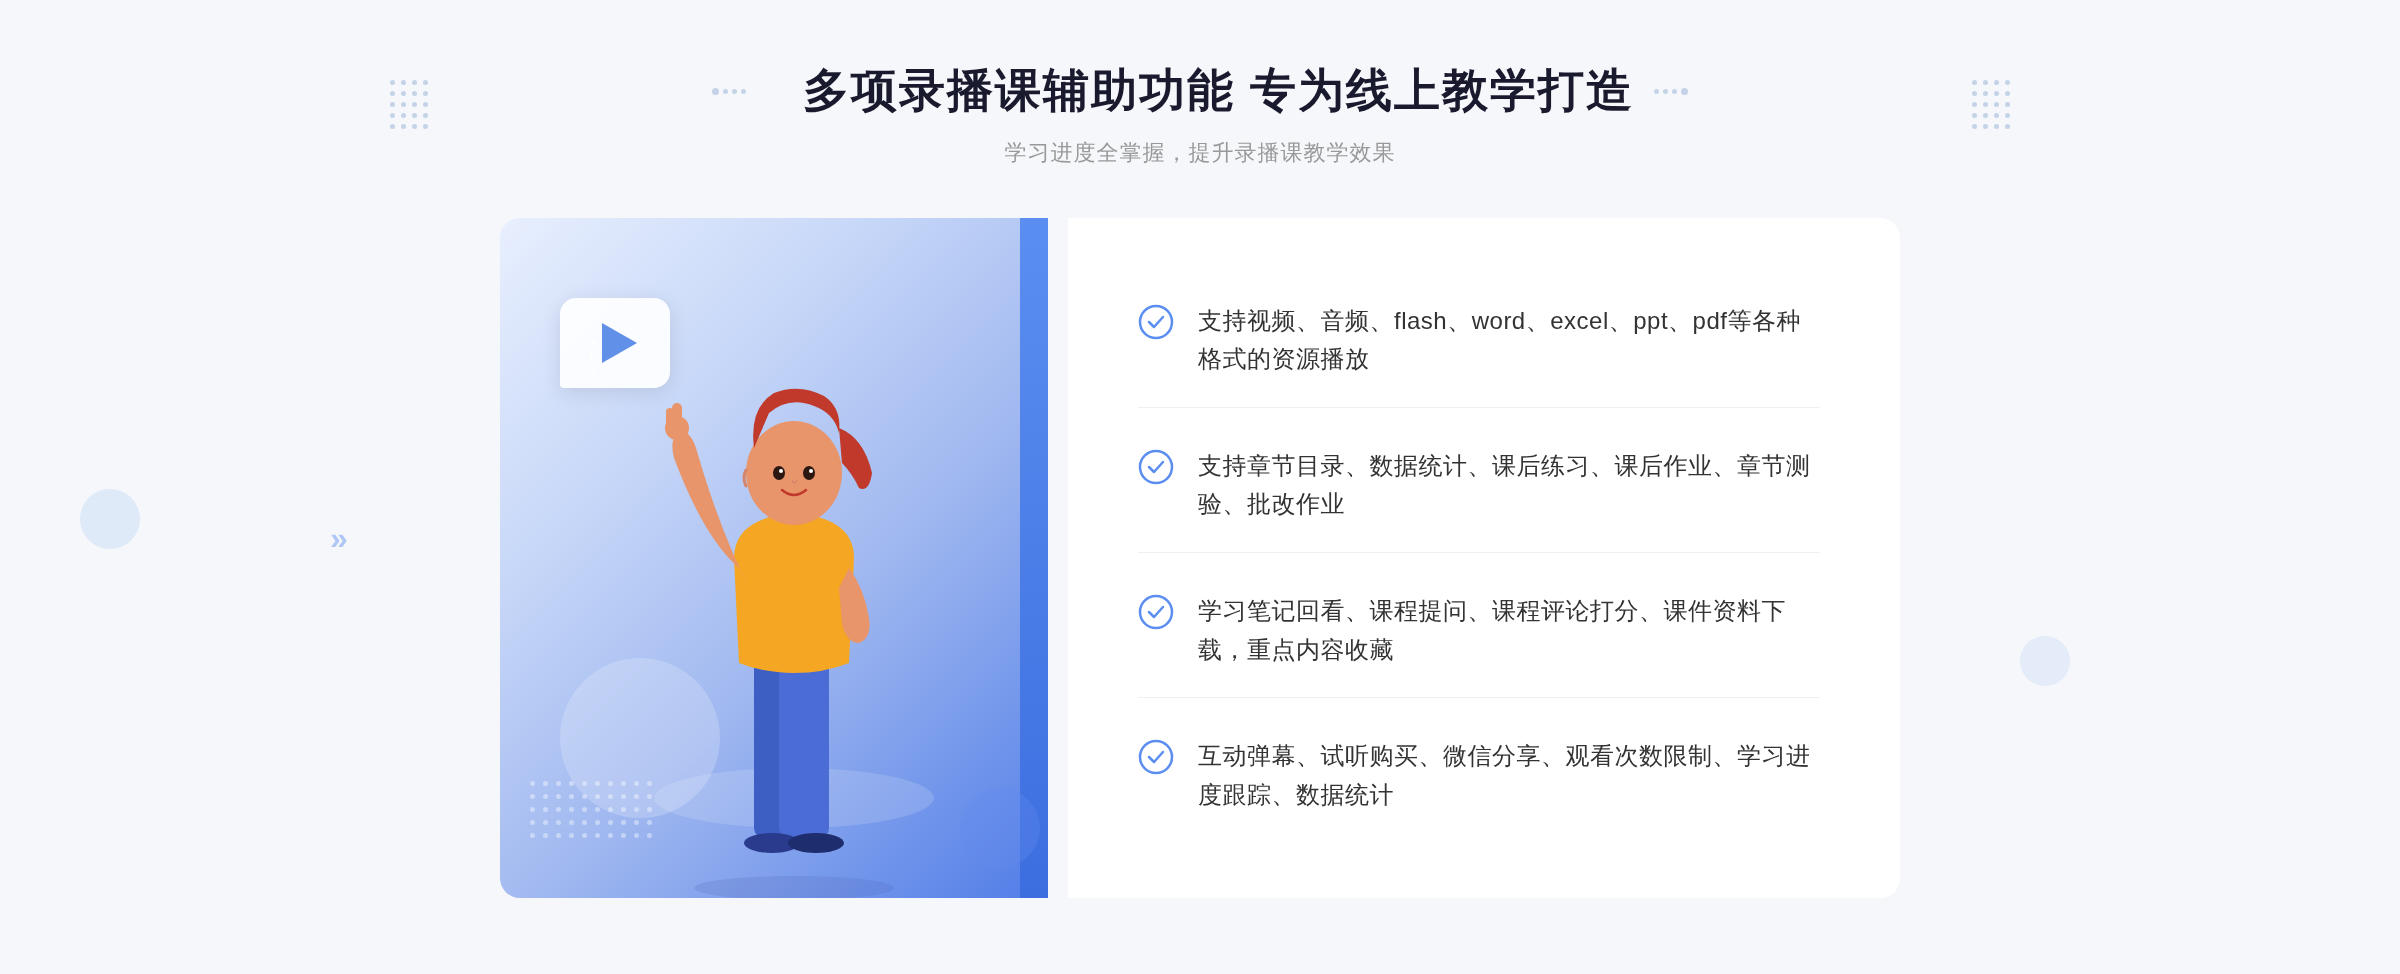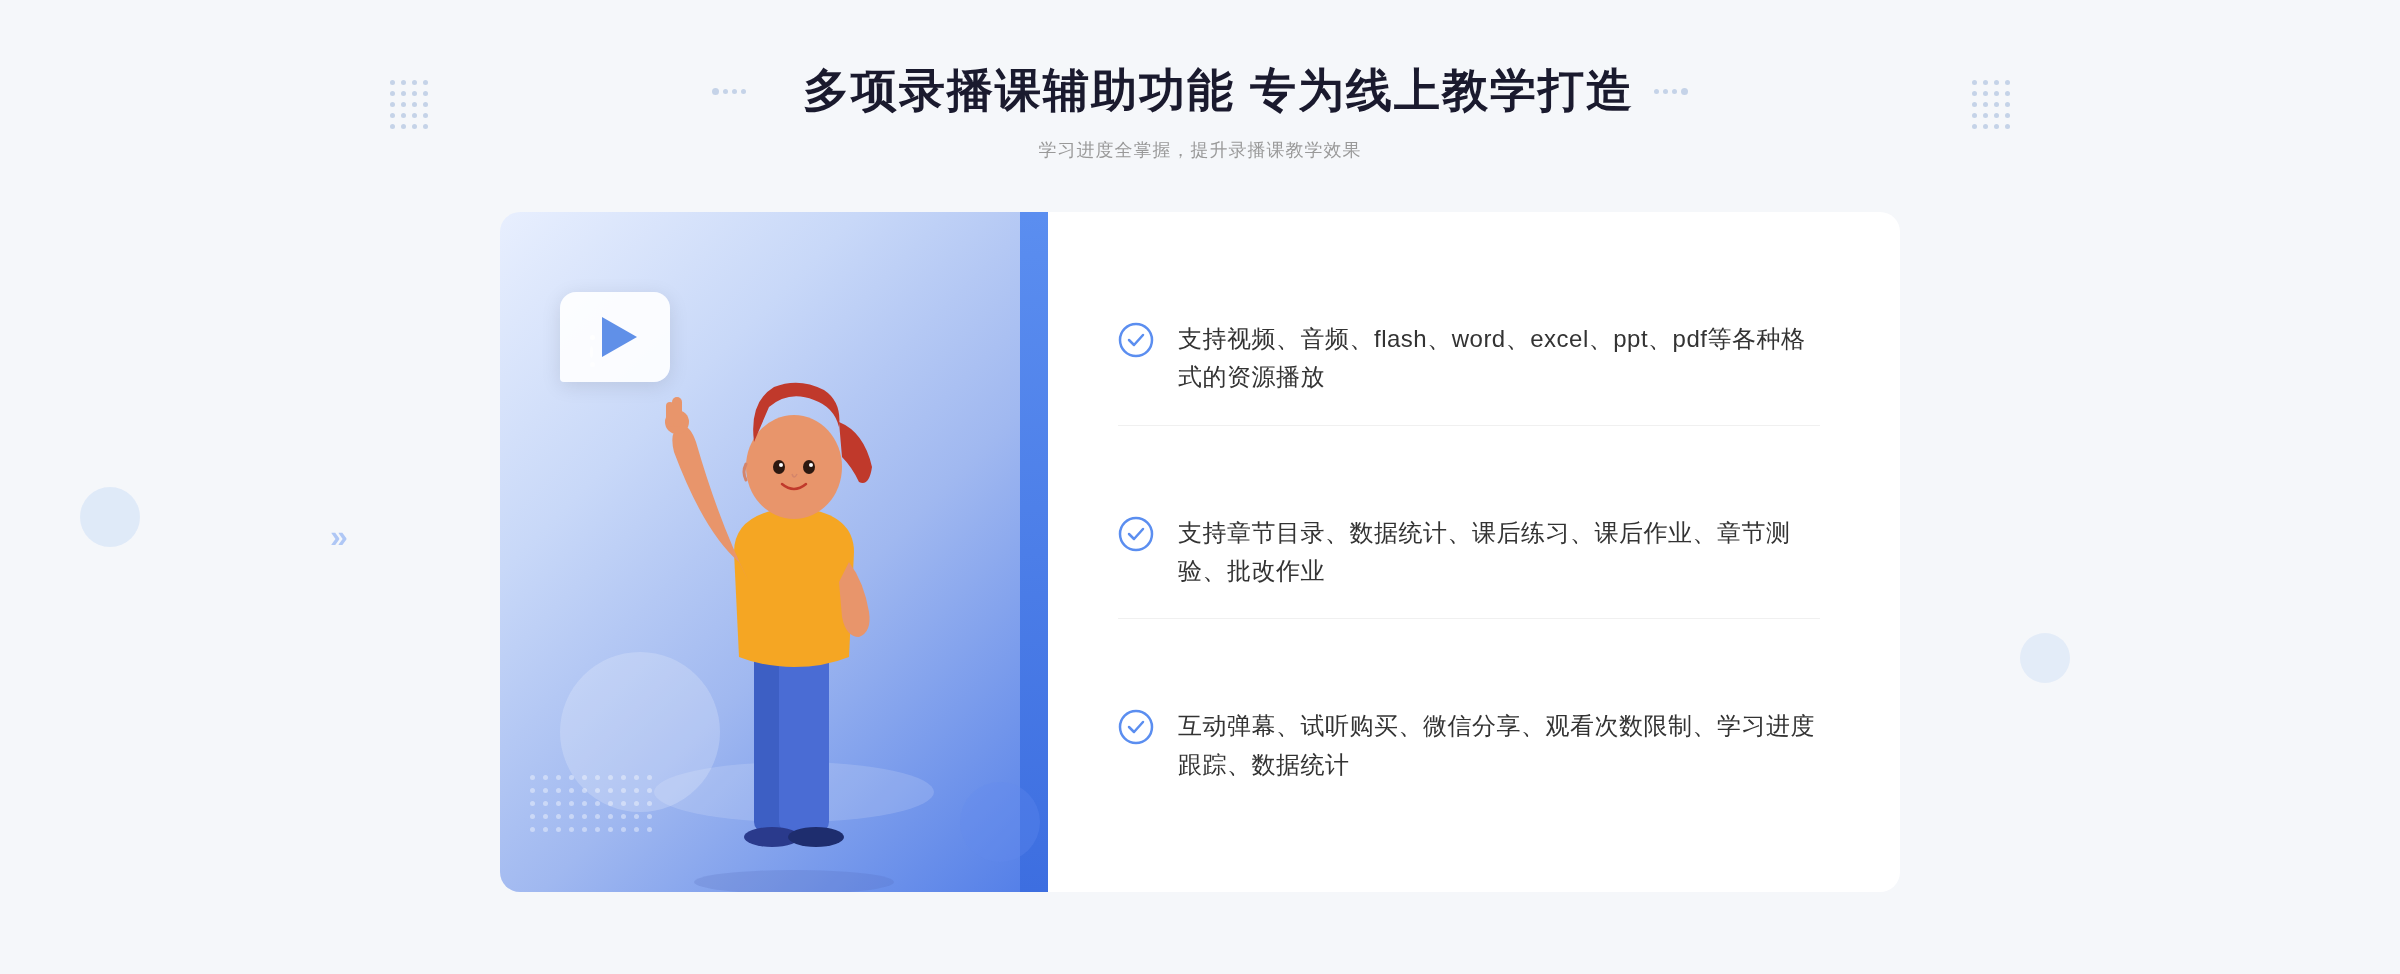--- a/index.html
+++ b/index.html
@@ -66,21 +66,21 @@
 
     .main-title {
       font-size: 46px;
       font-weight: 600;
       color: #1a1a2e;
       letter-spacing: 2px;
       margin-left: 37px;
     }
 
     .sub-title {
-      font-size: 18px;
+      font-size: 22px;
       color: #999;
       letter-spacing: 1px;
     }
 
     
     .content-area {
       width: 1400px;
       display: flex;
       gap: 0;
       align-items: stretch;
@@ -170,20 +170,21 @@
 
     
     .features-panel {
       flex: 1;
       background: white;
       border-radius: 0 20px 20px 0;
       padding: 50px 80px 50px 70px;
       display: flex;
       flex-direction: column;
       justify-content: space-around;
+      margin-left: 20px;
     }
 
     .feature-item {
       display: flex;
       align-items: flex-start;
       gap: 24px;
       padding: 28px 0;
       border-bottom: 1px solid #f0f0f0;
     }
 
@@ -487,20 +488,29 @@
       <div class="feature-item">
         <div class="check-icon">
           <svg viewBox="0 0 36 36" fill="none" xmlns="http://www.w3.org/2000/svg">
             <circle cx="18" cy="18" r="16" stroke="#5b8ef0" stroke-width="2.5" fill="none"></circle>
             <path d="M11 18 L16 23 L25 13" stroke="#5b8ef0" stroke-width="2.5" stroke-linecap="round" stroke-linejoin="round"></path>
           </svg>
         </div>
         <span class="feature-text">支持章节目录、数据统计、课后练习、课后作业、章节测验、批改作业</span>
       </div>
 
+      <div class="feature-item">
+        <div class="check-icon">
+          <svg viewBox="0 0 36 36" fill="none" xmlns="http://www.w3.org/2000/svg">
+            <circle cx="18" cy="18" r="16" stroke="#5b8ef0" stroke-width="2.5" fill="none"></circle>
+            <path d="M11 18 L16 23 L25 13" stroke="#5b8ef0" stroke-width="2.5" stroke-linecap="round" stroke-linejoin="round"></path>
+          </svg>
+        </div>
+        <span class="feature-text">学习笔记回看、课程提问、课程评论打分、课件资料下载，重点内容收藏</span>
+      </div>
 
       <div class="feature-item">
         <div class="check-icon">
           <svg viewBox="0 0 36 36" fill="none" xmlns="http://www.w3.org/2000/svg">
             <circle cx="18" cy="18" r="16" stroke="#5b8ef0" stroke-width="2.5" fill="none"></circle>
             <path d="M11 18 L16 23 L25 13" stroke="#5b8ef0" stroke-width="2.5" stroke-linecap="round" stroke-linejoin="round"></path>
           </svg>
         </div>
         <span class="feature-text">互动弹幕、试听购买、微信分享、观看次数限制、学习进度跟踪、数据统计</span>
       </div>

